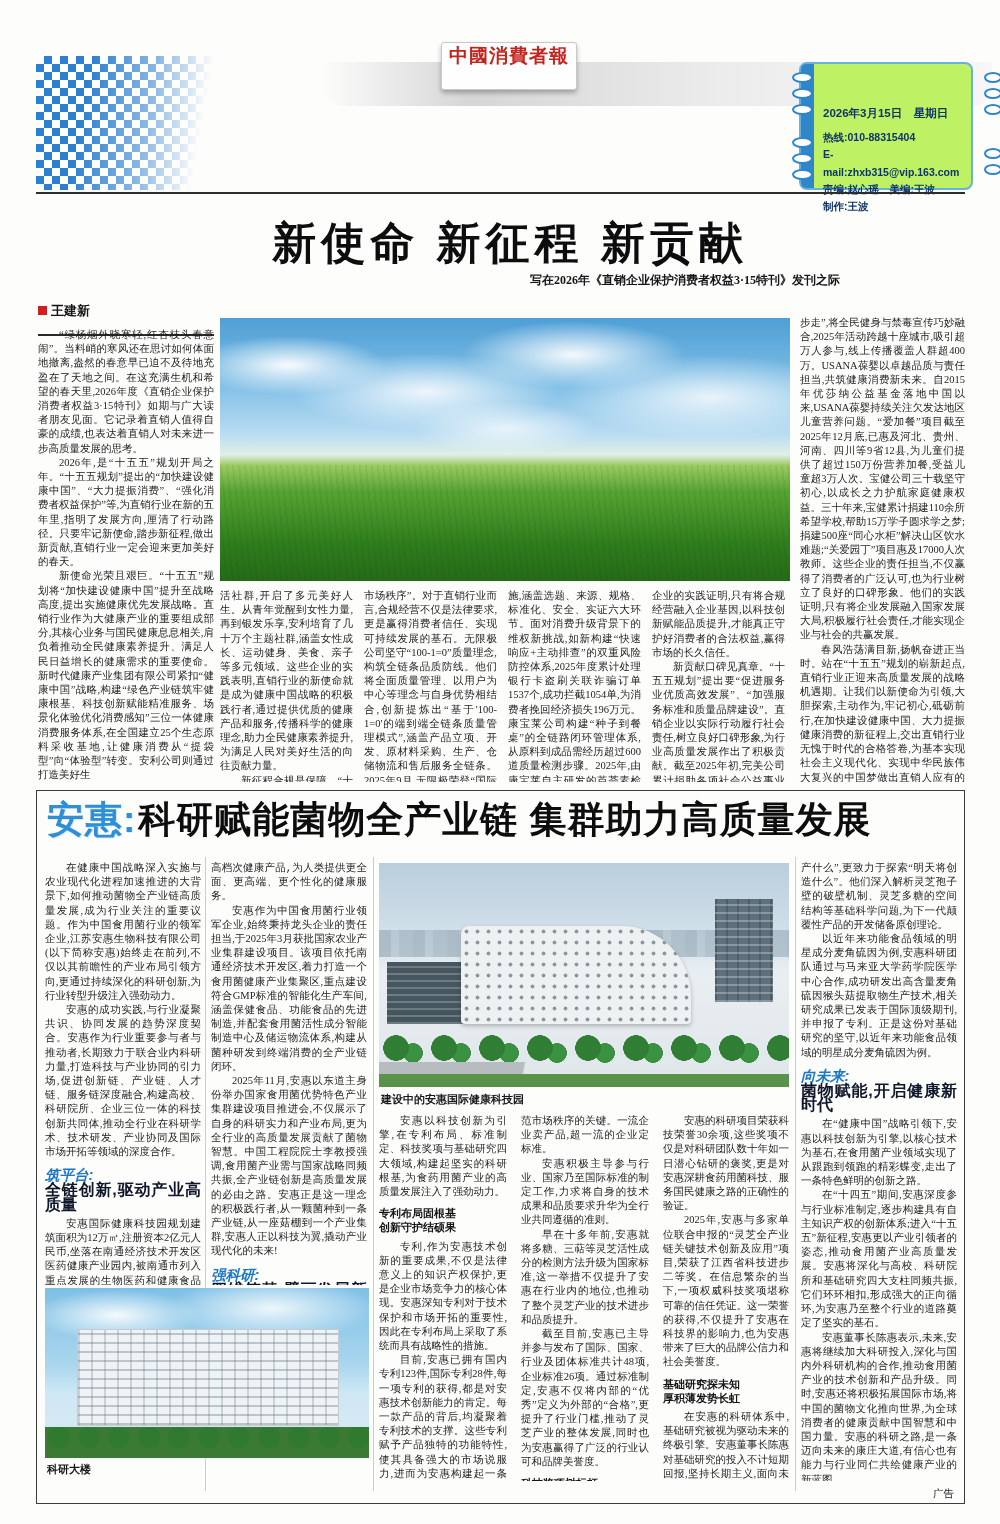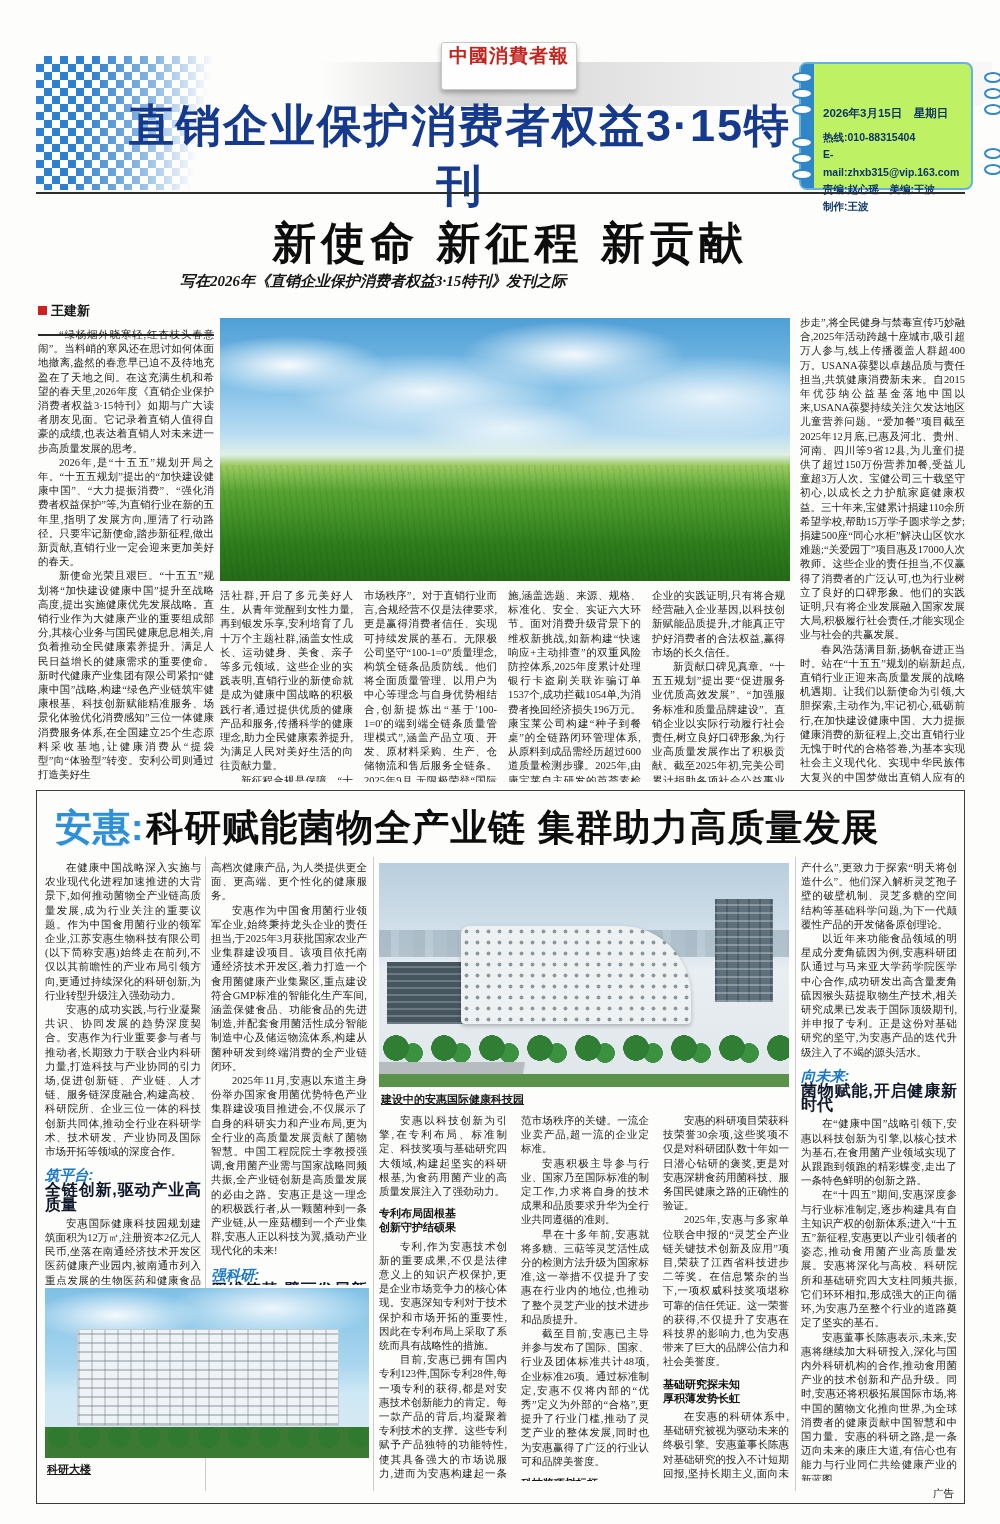--- a/index.html
+++ b/index.html
@@ -28,21 +28,21 @@
   .infotext{position:absolute;left:22px;top:40px;right:6px;font-family:"Liberation Sans","DejaVu Sans",sans-serif;
     font-size:10.5px;line-height:1.65;color:#0e3468;font-weight:bold;}
   .infotext p{margin:0;}
   .infotext .date{font-size:11.5px;margin-bottom:6px;}
   .edge-ring{position:absolute;width:14px;height:7px;border:2px solid #2f86c9;border-radius:50%;background:#fff;left:984px;}
   .rule-top{left:36px;top:192px;width:929px;height:2px;background:#2e2e2e;}
 
   
   .a1-headline{left:180px;top:214px;width:660px;margin:0;text-align:center;
     font-family:"Liberation Sans","DejaVu Sans",sans-serif;font-size:44px;font-weight:900;letter-spacing:5px;color:#0d0d0d;}
-  .a1-sub{left:180px;top:272px;width:660px;margin:0;text-align:left;font-size:15px;font-weight:600;color:#161616;font-style:italic;}
+  .a1-sub{left:180px;top:272px;width:660px;margin:0;text-align:right;font-size:12px;font-weight:600;color:#161616;}
   .byline{left:38px;top:302px;width:176px;border-bottom:2px solid #2a2a2a;padding-bottom:14px;
     font-family:"Liberation Sans","DejaVu Sans",sans-serif;font-size:13px;font-weight:bold;color:#141414;}
   .bsq{display:inline-block;width:9px;height:9px;background:#cf1f1f;margin-right:4px;}
   .col{overflow:hidden;font-size:10.5px;line-height:14.2px;text-align:justify;color:#1d1d1d;}
   .col p{margin:0;text-indent:2em;}
   .colL{left:38px;top:328px;width:176px;height:454px;}
   .photo1{left:220px;top:318px;width:570px;height:263px;
     background:
       radial-gradient(140px 42px at 12% 18%,rgba(255,255,255,.95),transparent 70%),
       radial-gradient(190px 55px at 36% 28%,rgba(255,255,255,.85),transparent 70%),
@@ -53,21 +53,21 @@
   .photo1:after{content:"";position:absolute;left:0;right:0;bottom:0;height:44%;
     background:repeating-linear-gradient(84deg,rgba(0,40,0,.06) 0 2px,transparent 2px 6px);}
   .colA{left:220px;top:589px;width:133px;height:193px;}
   .colB{left:364px;top:589px;width:133px;height:193px;}
   .colC{left:508px;top:589px;width:133px;height:193px;}
   .colD{left:652px;top:589px;width:133px;height:193px;}
   .colR1{left:800px;top:316px;width:165px;height:466px;}
 
   
   .box{left:36px;top:790px;width:927px;height:712px;border:1.5px solid #3c3c3c;background:#fdfdfc;}
-  .a2-headline{position:absolute;left:10px;top:4px;margin:8px;white-space:nowrap;
+  .a2-headline{position:absolute;left:10px;top:4px;margin:0;white-space:nowrap;
     font-family:"Liberation Sans","DejaVu Sans",sans-serif;font-size:37px;font-weight:900;letter-spacing:1px;color:#0d0d0d;}
   .brand{color:#2e8ed6;text-shadow:1px 1px 0 #d9ecfa;margin-right:2px;}
   .vr{position:absolute;top:66px;bottom:12px;width:1px;background:#cccccc;}
   .bh{margin:9px 0 1px;color:#1b78c8;font-style:italic;font-weight:bold;font-size:14.5px;
       font-family:"Liberation Sans","DejaVu Sans",sans-serif;}
   .bh2{margin:0 0 5px;font-weight:900;font-size:16px;color:#0f172a;
       font-family:"Liberation Sans","DejaVu Sans",sans-serif;}
   .mh{margin:7px 0 0;font-weight:bold;font-size:11px;color:#161616;
       font-family:"Liberation Sans","DejaVu Sans",sans-serif;}
   .mh.last{margin:0 0 5px;}
@@ -86,21 +86,21 @@
     background-image:radial-gradient(circle,#8a979f 1.6px,transparent 2.3px);background-size:11px 11px;
     border-radius:8px 70px 4px 4px;box-shadow:0 2px 4px rgba(0,0,0,.25);}
   .p2-trees{position:absolute;left:0;right:0;bottom:6%;height:17%;
     background:radial-gradient(circle 13px at 17px 13px,#2f7e33 97%,transparent),
                radial-gradient(circle 10px at 34px 18px,#3c9140 97%,transparent);
     background-size:48px 30px;background-repeat:repeat-x;}
   .p2-road{position:absolute;left:0;bottom:0;width:48%;height:11%;
     background:linear-gradient(100deg,#b6bcc0 72%,transparent 73%);}
   .p2-lawn{position:absolute;left:0;right:0;bottom:0;height:6%;background:#5a914b;}
   .cap{font-weight:bold;font-size:11px;color:#1a1a1a;margin:0;
-       font-family:"Liberation Sans","DejaVu Sans",sans-serif;text-decoration:underline;}
+       font-family:"Liberation Sans","DejaVu Sans",sans-serif;}
   .cap1{left:344px;top:301px;width:410px;}
   .mcA{left:342px;top:323px;width:128px;height:367px;}
   .mcB{left:484px;top:323px;width:128px;height:367px;}
   .mcC{left:626px;top:323px;width:126px;height:367px;}
   .lcR{left:764px;top:70px;width:156px;height:620px;}
   .photo3{left:8px;top:497px;width:324px;height:170px;overflow:hidden;
     background:radial-gradient(120px 36px at 22% 16%,rgba(255,255,255,.9),transparent 70%),
                radial-gradient(150px 44px at 70% 12%,rgba(255,255,255,.85),transparent 70%),
                linear-gradient(to bottom,#7fc0e6 0%,#a9d6ee 45%,#cfe8f5 62%,#d9e9f0 100%);}
   .p3-building{position:absolute;left:10%;top:24%;width:80%;height:56%;background-color:#f0f3f5;
@@ -117,21 +117,20 @@
 </head>
 <body>
 
 <div class="page">
 
   <div class="abs mosaic"></div>
   <div class="abs band"></div>
   <div class="abs ribbon">
     <span>中國消費者報</span>
   </div>
-  <h1 class="abs edition-title">直销企业保护消费者权益3·15特刊</h1>
 
   <div class="abs infobox">
     <div class="spine"></div>
     <span class="ring" style="top:8px"></span>
     <span class="ring" style="top:24px"></span>
     <span class="ring" style="top:40px"></span>
     <span class="ring" style="bottom:40px"></span>
     <span class="ring" style="bottom:24px"></span>
     <span class="ring" style="bottom:8px"></span>
     <div class="infotext">
@@ -256,21 +255,21 @@
       <h5 class="mh">基础研究探未知</h5>
       <h5 class="mh last">厚积薄发势长虹</h5>
       <div>
           <p>在安惠的科研体系中,基础研究被视为驱动未来的终极引擎。安惠董事长陈惠对基础研究的投入不计短期回报,坚持长期主义,面向未来进行战略投资。</p>
         </div>
     </div>
 
     <div class="abs col lcR">
       <div>
           <p style="text-indent: 0px;">产什么”,更致力于探索“明天将创造什么”。他们深入解析灵芝孢子壁的破壁机制、灵芝多糖的空间结构等基础科学问题,为下一代颠覆性产品的开发储备原创理论。</p>
-          <p>以近年来功能食品领域的明星成分麦角硫因为例,安惠科研团队通过与马来亚大学药学院医学中心合作,成功研发出高含量麦角硫因猴头菇提取物生产技术,相关研究成果已发表于国际顶级期刊,并申报了专利。正是这份对基础研究的坚守,为安惠产品的迭代升级注入了不竭的源头活水。</p>
+          <p>以近年来功能食品领域的明星成分麦角硫因为例,安惠科研团队通过与马来亚大学药学院医学中心合作,成功研发出高含量麦角硫因猴头菇提取物生产技术,相关研究成果已发表于国际顶级期刊,并申报了专利。正是这份对基础研究的坚守,以近年来功能食品领域的明星成分麦角硫因为例。</p>
         </div>
       <h3 class="bh">向未来:</h3>
       <h4 class="bh2">菌物赋能,开启健康新时代</h4>
       <div>
           <p>在“健康中国”战略引领下,安惠以科技创新为引擎,以核心技术为基石,在食用菌产业领域实现了从跟跑到领跑的精彩蝶变,走出了一条特色鲜明的创新之路。</p>
           <p>在“十四五”期间,安惠深度参与行业标准制定,逐步构建具有自主知识产权的创新体系;进入“十五五”新征程,安惠更以产业引领者的姿态,推动食用菌产业高质量发展。安惠将深化与高校、科研院所和基础研究四大支柱同频共振,它们环环相扣,形成强大的正向循环,为安惠乃至整个行业的道路奠定了坚实的基石。</p>
           <p>安惠董事长陈惠表示,未来,安惠将继续加大科研投入,深化与国内外科研机构的合作,推动食用菌产业的技术创新和产品升级。同时,安惠还将积极拓展国际市场,将中国的菌物文化推向世界,为全球消费者的健康贡献中国智慧和中国力量。安惠的科研之路,是一条迈向未来的康庄大道,有信心也有能力与行业同仁共绘健康产业的新蓝图。</p>
         </div>
     </div>
 

